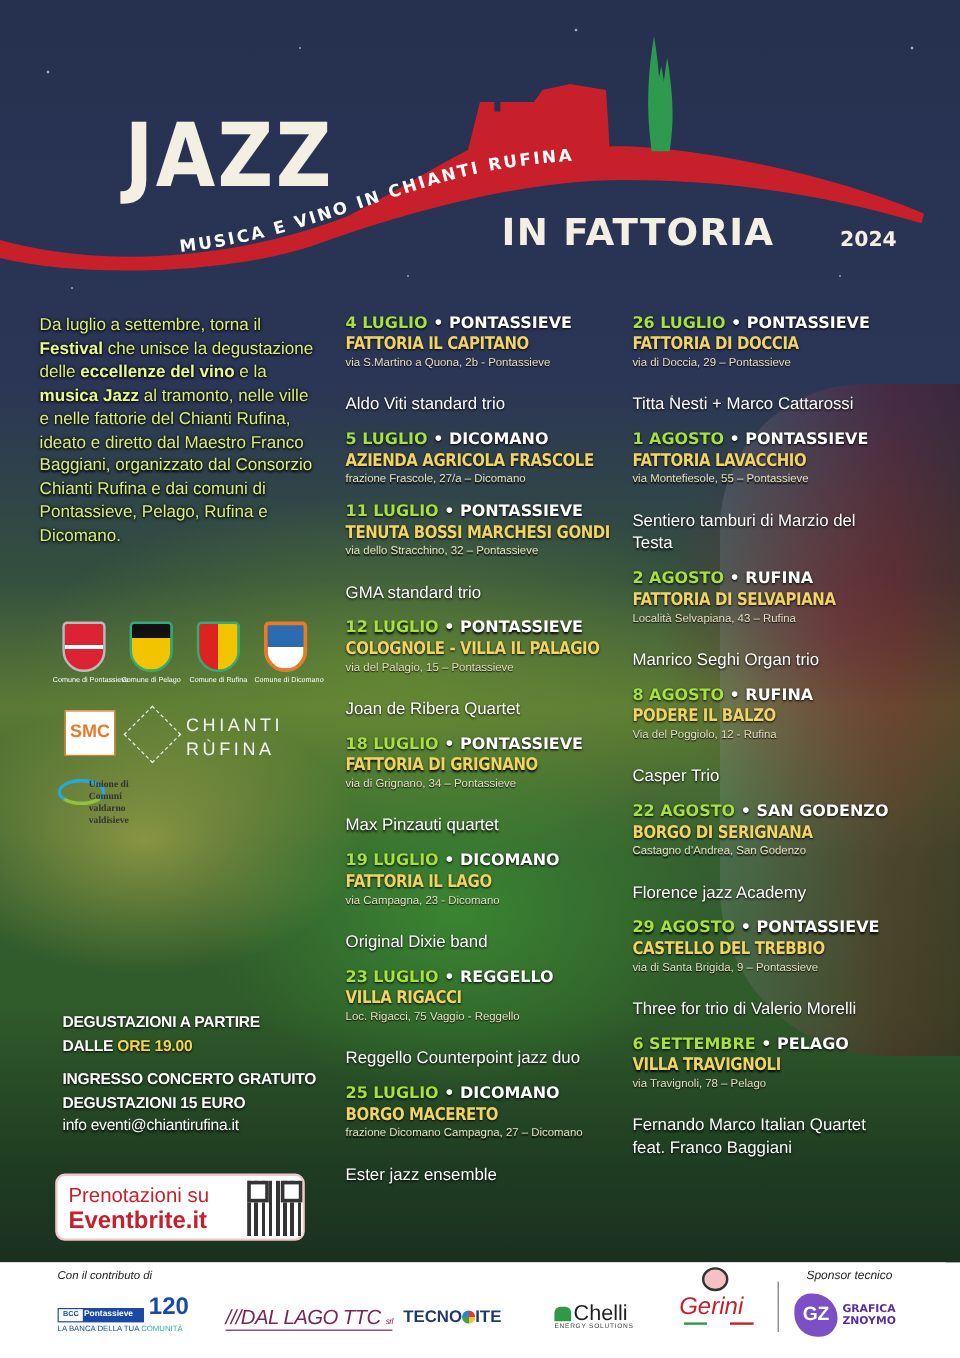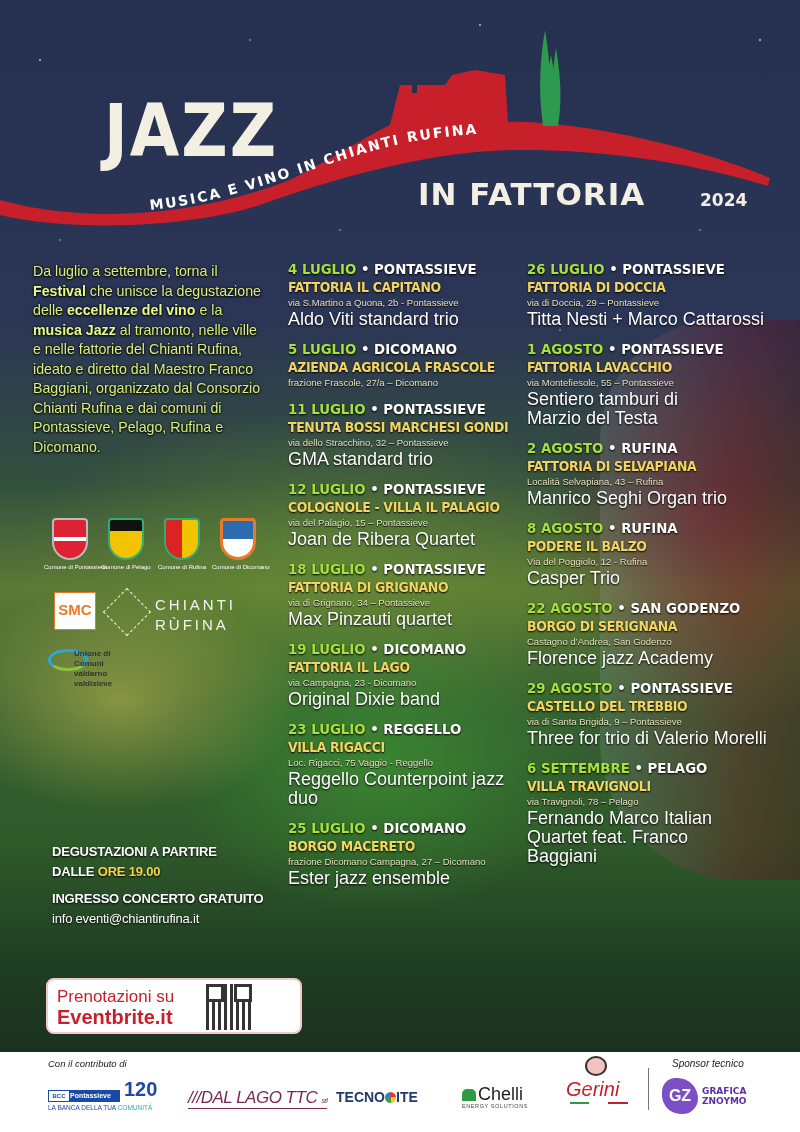--- a/index.html
+++ b/index.html
@@ -36,45 +36,45 @@
 
 .comuni{position:absolute;left:44px;top:518px;width:220px;display:flex;justify-content:space-between}
 .comune{width:52px;text-align:center}
 .crest{width:36px;height:42px;margin:0 auto 4px;border-radius:4px 4px 18px 18px;position:relative}
 .comune-label{font-size:6px;color:#fff;white-space:nowrap}
 .smc{position:absolute;left:54px;top:592px;width:42px;height:38px;background:#fff;border:1px solid #e77b2b;color:#e77b2b;font-weight:bold;font-size:15px;text-align:center;line-height:34px}
 .chianti-mark{position:absolute;left:110px;top:595px;width:34px;height:34px;border:1px dashed #eee;transform:rotate(45deg)}
 .chianti-text{position:absolute;left:155px;top:595px;color:#f3f3f3;font-size:15px;letter-spacing:3px;line-height:20px}
 .unione{position:absolute;left:46px;top:645px;width:90px;height:30px}
 .unione-ring{position:absolute;left:2px;top:4px;width:40px;height:22px;border-radius:50%;border:3px solid #2aa6d9;border-bottom-color:#8cc43f}
-.unione-text{position:absolute;left:28px;top:4px;font-family:Liberation Sans, sans-serif;font-size:8px;line-height:10px;color:#333;font-weight:bold}
+.unione-text{position:absolute;left:28px;top:4px;font-family:Liberation Serif, serif;font-size:8px;line-height:10px;color:#333;font-weight:bold}
 
 .info{position:absolute;left:52px;top:842px;color:#fff;font-family:"Liberation Sans",sans-serif;font-weight:bold;font-size:13px;line-height:19.5px;letter-spacing:-.2px;text-shadow:0 1px 2px #000}
 .info .y{color:#f6d54a}
 .info .gap{height:8px}
 .info .mail{font-weight:normal;font-size:13px}
-.booking{position:absolute;left:46px;top:978px;width:256px;height:56px;background:#fff;border-radius:8px;border:2px solid #f1c9c9}
+.booking{position:absolute;left:46px;top:978px;width:208px;height:56px;background:#fff;border-radius:8px;border:2px solid #f1c9c9}
 .booking-text{position:absolute;left:9px;top:6px;color:#c8202a;font-size:17px;line-height:21px}
 .booking-text b{font-size:20px}
 .qr{position:absolute;left:158px;top:4px;width:46px;height:46px;background:
  repeating-linear-gradient(90deg,#111 0 3px,#fff 3px 6px),#fff;opacity:.85}
 .qr::before,.qr::after{content:"";position:absolute;width:12px;height:12px;border:3px solid #111;background:#fff}
 .qr::before{left:0;top:0}.qr::after{right:0;top:0}
 
 .col{position:absolute;top:261px}
 .col1{left:288px;width:230px}
 .col2{left:527px;width:260px}
 .event{margin-bottom:12px}
 .ev-head{font-family:"DejaVu Sans",sans-serif;font-weight:bold;font-size:13.3px;line-height:17px;white-space:nowrap;text-shadow:0 1px 2px #000}
 .ev-date{color:#a6e13f}
 .ev-sep{color:#fff}
 .ev-town{color:#fff}
 .ev-venue{font-family:"DejaVu Sans",sans-serif;font-weight:bold;font-size:14.5px;line-height:18px;color:#f2d462;letter-spacing:-.4px;transform:scaleX(.86);transform-origin:left;white-space:nowrap;text-shadow:0 1px 2px #000}
 .ev-addr{font-size:9.5px;line-height:13px;color:#e6e2c0;white-space:nowrap;text-shadow:0 1px 1px #000}
-.ev-band{font-family:"Liberation Sans",sans-serif;font-size:18px;line-height:19px;color:#fff;margin-top:1px;text-shadow:0 1px 2px #000}
+.ev-band{font-family:"Liberation Sans",sans-serif;font-size:14px;line-height:19px;color:#fff;margin-top:18px;text-shadow:0 1px 2px #000}
 
 .footer{position:absolute;left:0;top:1052px;width:788px;height:80px;background:#fff}
 .contrib{position:absolute;left:48px;top:6px;font-size:9.5px;font-style:italic;color:#222}
 .sponsor-t{position:absolute;left:672px;top:6px;font-size:10px;font-style:italic;color:#222}
 .vsep{position:absolute;left:648px;top:16px;width:1px;height:42px;background:#777}
 .bcc{position:absolute;left:48px;top:32px}
 .bcc-box{display:inline-block;width:72px;height:12px;background:#1b4aa6;color:#fff;font-size:7px;font-weight:bold;line-height:12px;padding-left:22px;position:relative}
 .bcc-box::before{content:"BCC";position:absolute;left:1px;top:1px;width:20px;height:10px;background:#fff;color:#1b4aa6;font-size:6px;line-height:10px;text-align:center}
 .bcc-120{position:absolute;left:76px;top:-6px;font-weight:bold;color:#1b4aa6;font-size:20px}
 .bcc-sub{font-size:6.5px;color:#1b4aa6;margin-top:2px;white-space:nowrap}
@@ -146,20 +146,21 @@
         <div>Unione di Comuni</div>
         <div>valdarno valdisieve</div>
       </div>
   </div>
 
   <div class="info">
     <div>DEGUSTAZIONI A PARTIRE</div>
     <div><span>DALLE </span><span class="y">ORE 19.00</span></div>
     <div class="gap"></div>
     <div>INGRESSO CONCERTO GRATUITO</div>
+    <div>DEGUSTAZIONI 15 EURO</div>
     <div class="mail">info eventi@chiantirufina.it</div>
   </div>
 
   <div class="booking">
     <div class="booking-text">
       <div>Prenotazioni su</div>
       <b>Eventbrite.it</b>
     </div>
     <div class="qr"></div>
   </div>

